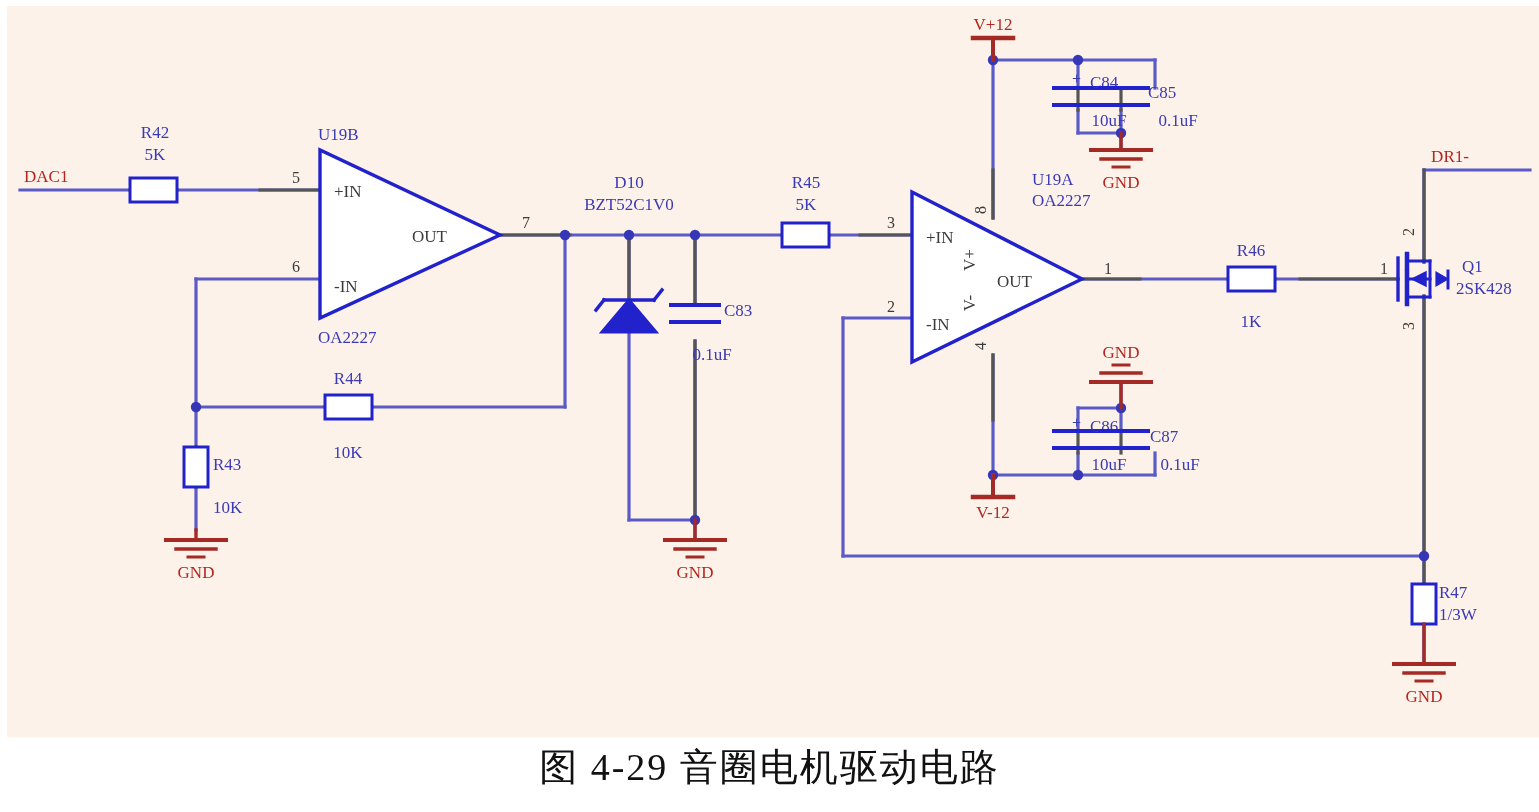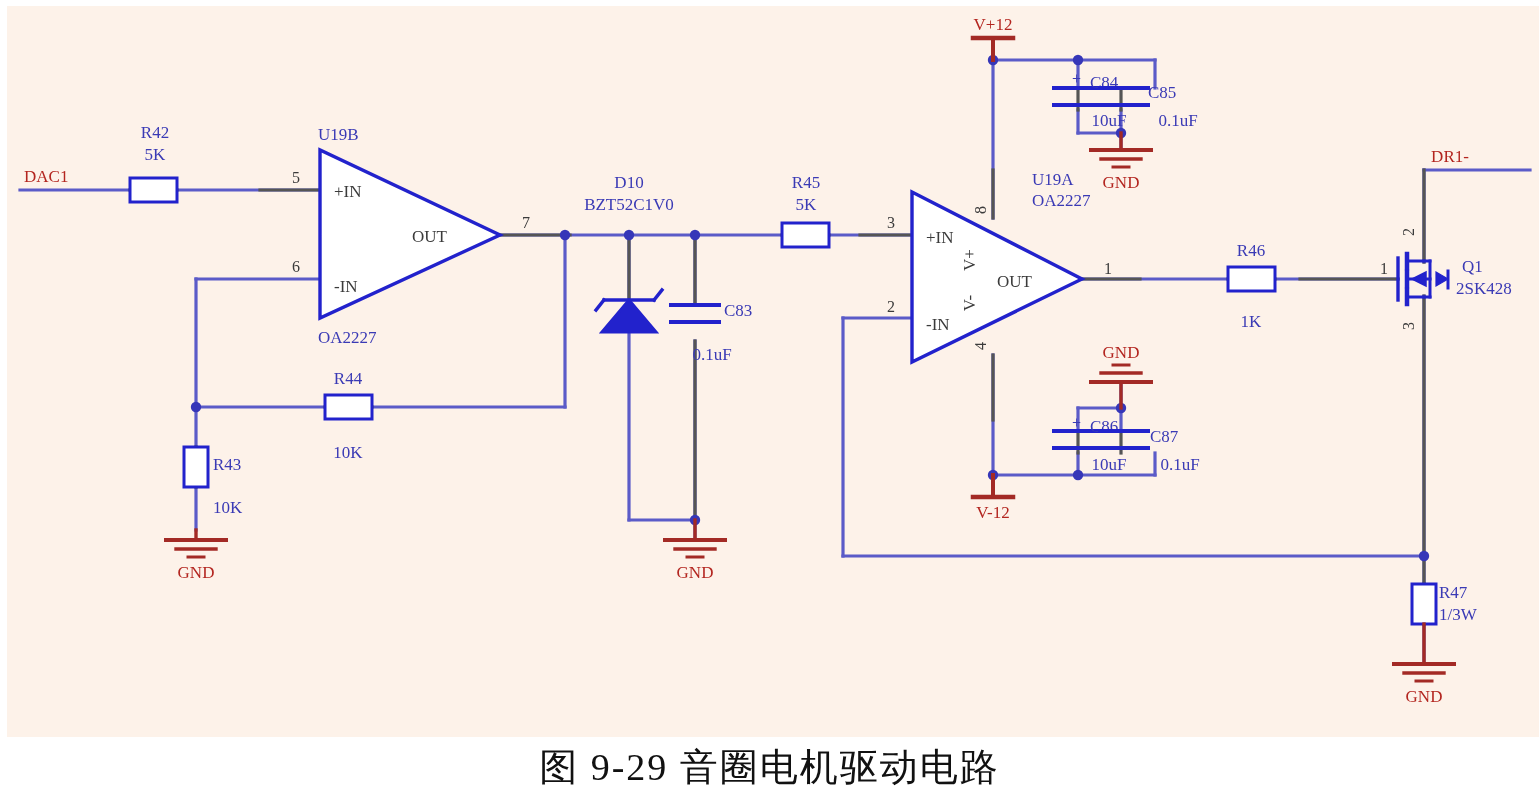--- a/index.html
+++ b/index.html
@@ -331,15 +331,15 @@
     <path d="M973,497 H1013" stroke="#a32a25" stroke-width="4.5" fill="none"></path>
     <text class="lbl-red" x="993" y="518" text-anchor="middle">V-12</text>
   </g>
 
   <text class="lbl-red" x="24" y="182">DAC1</text>
   <text class="lbl-red" x="1450" y="162" text-anchor="middle">DR1-</text>
 
   </g>
 </svg>
 
-<div class="cap">图  9-29  音圈电机驱动电路</div>
+<div class="cap">图  4-29  音圈电机驱动电路</div>
 
 </div>
 
 </body></html>

